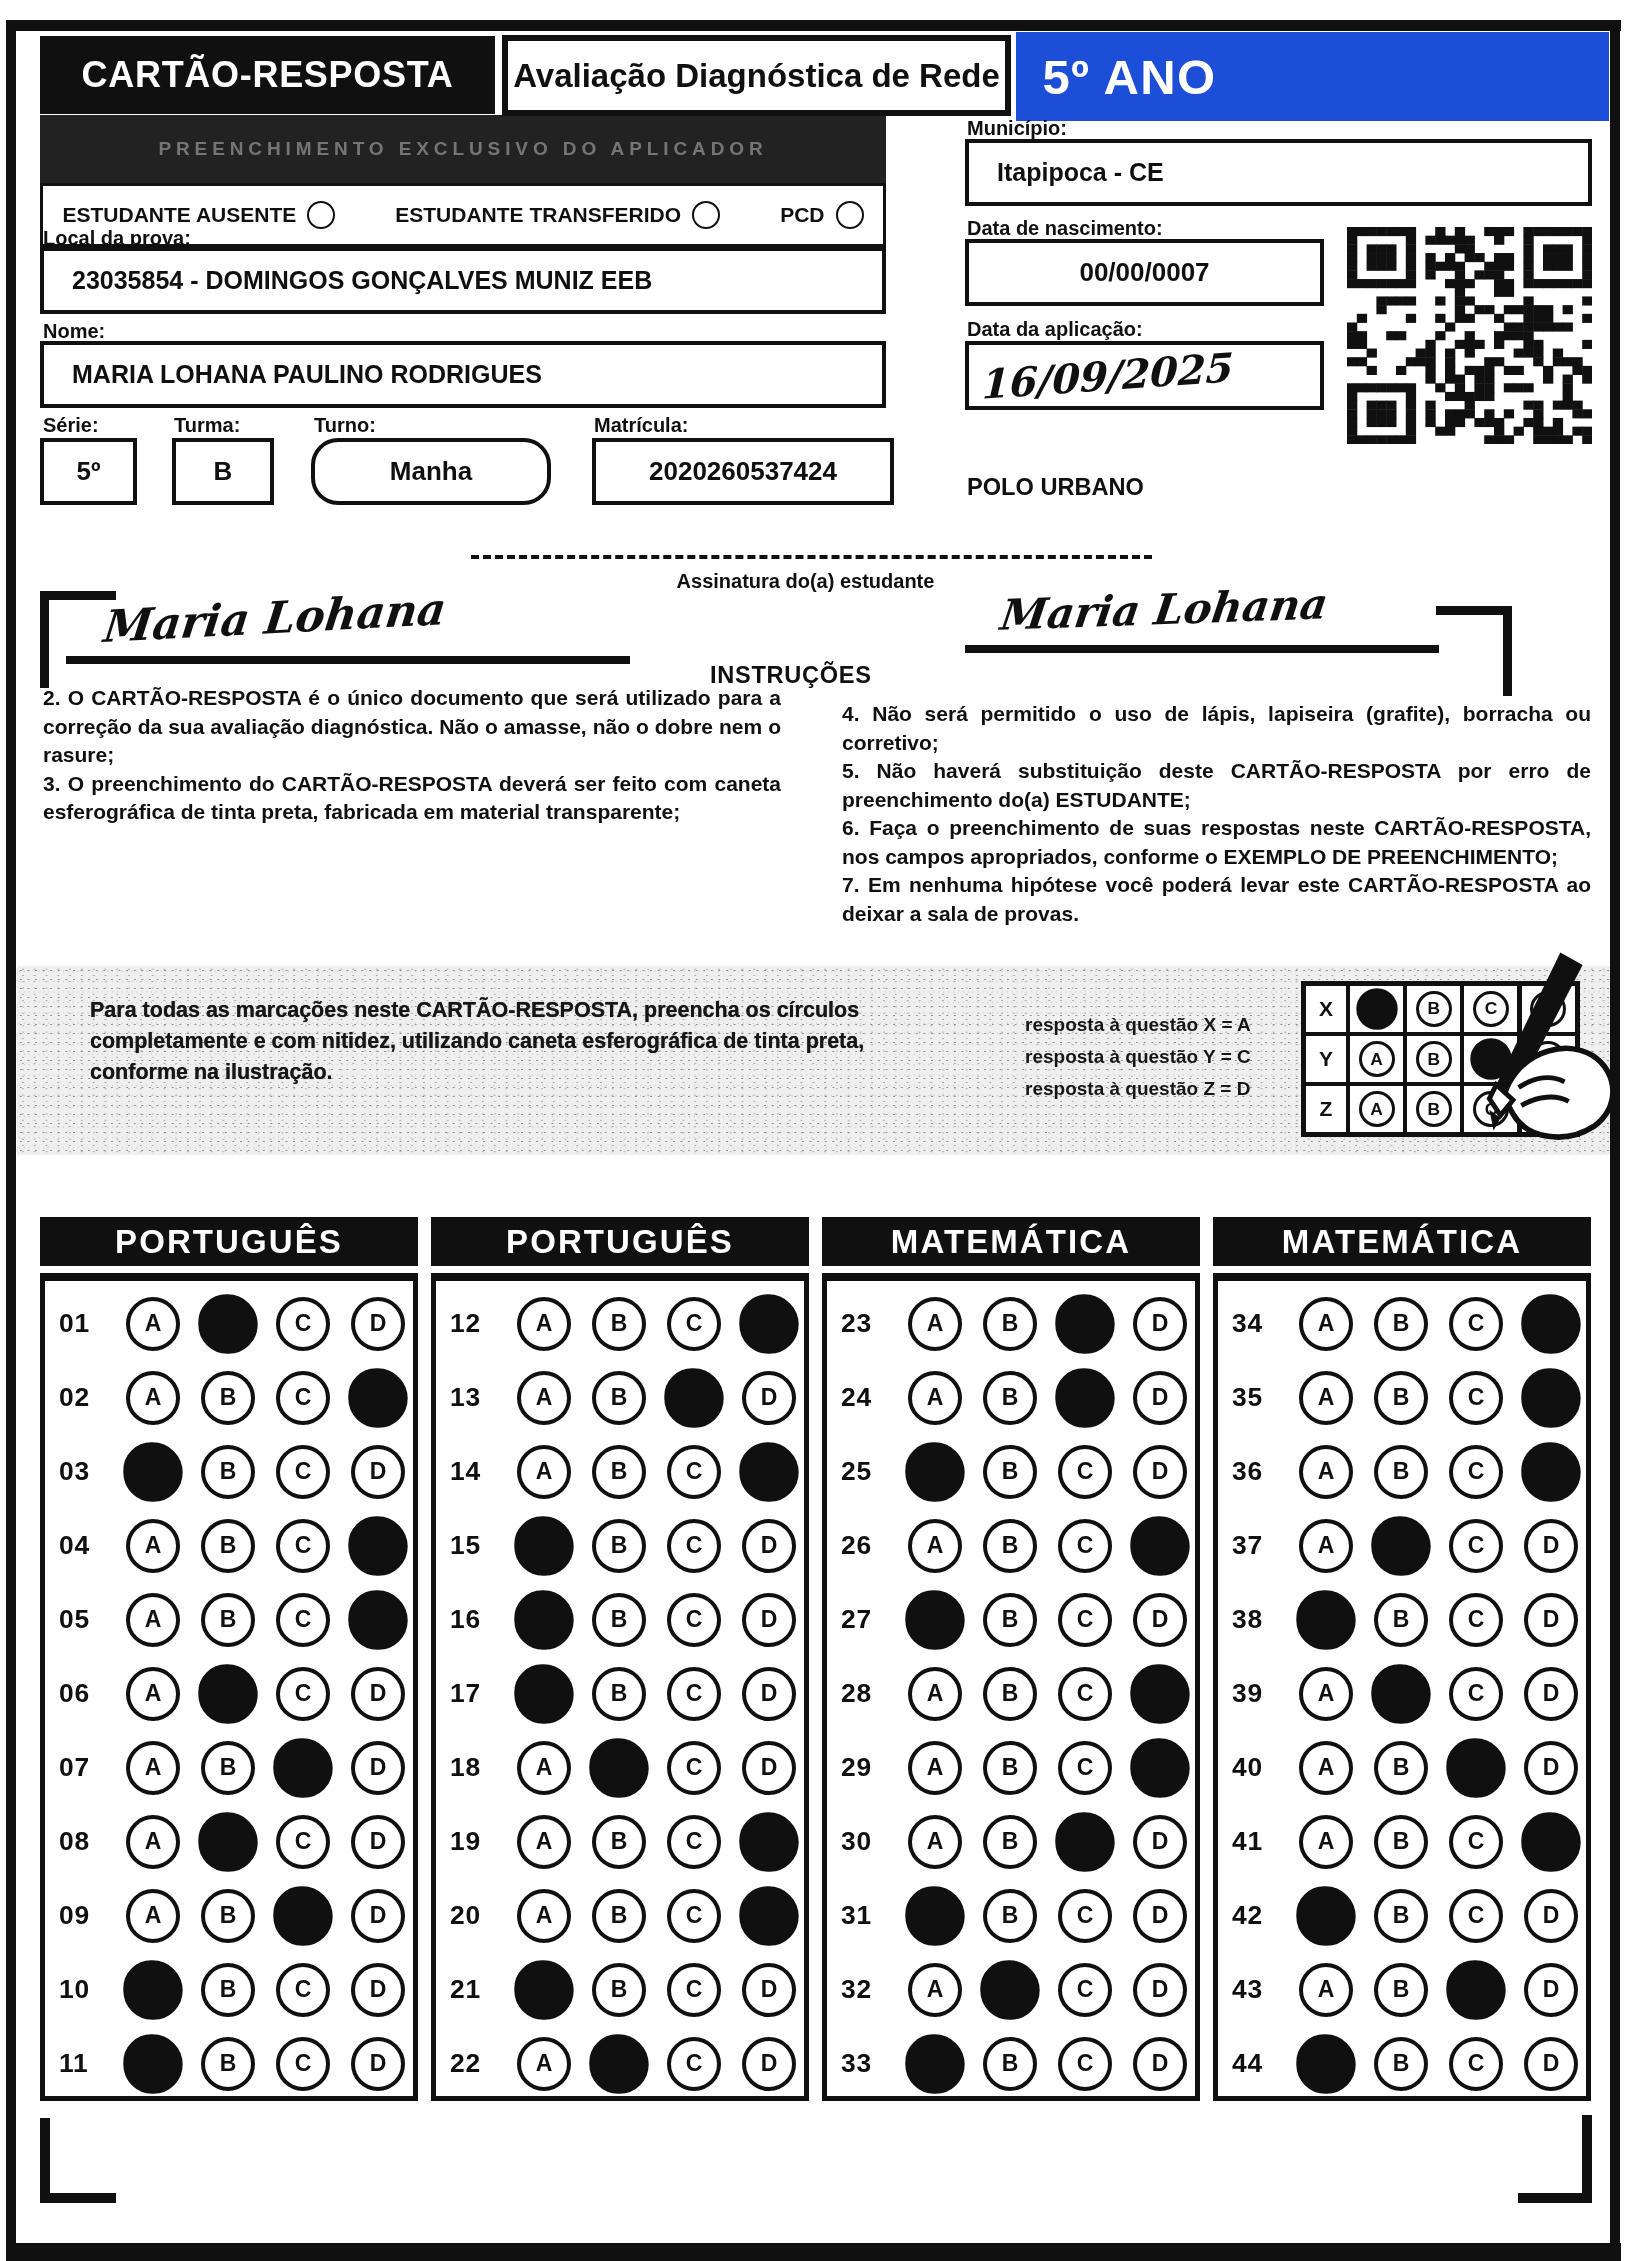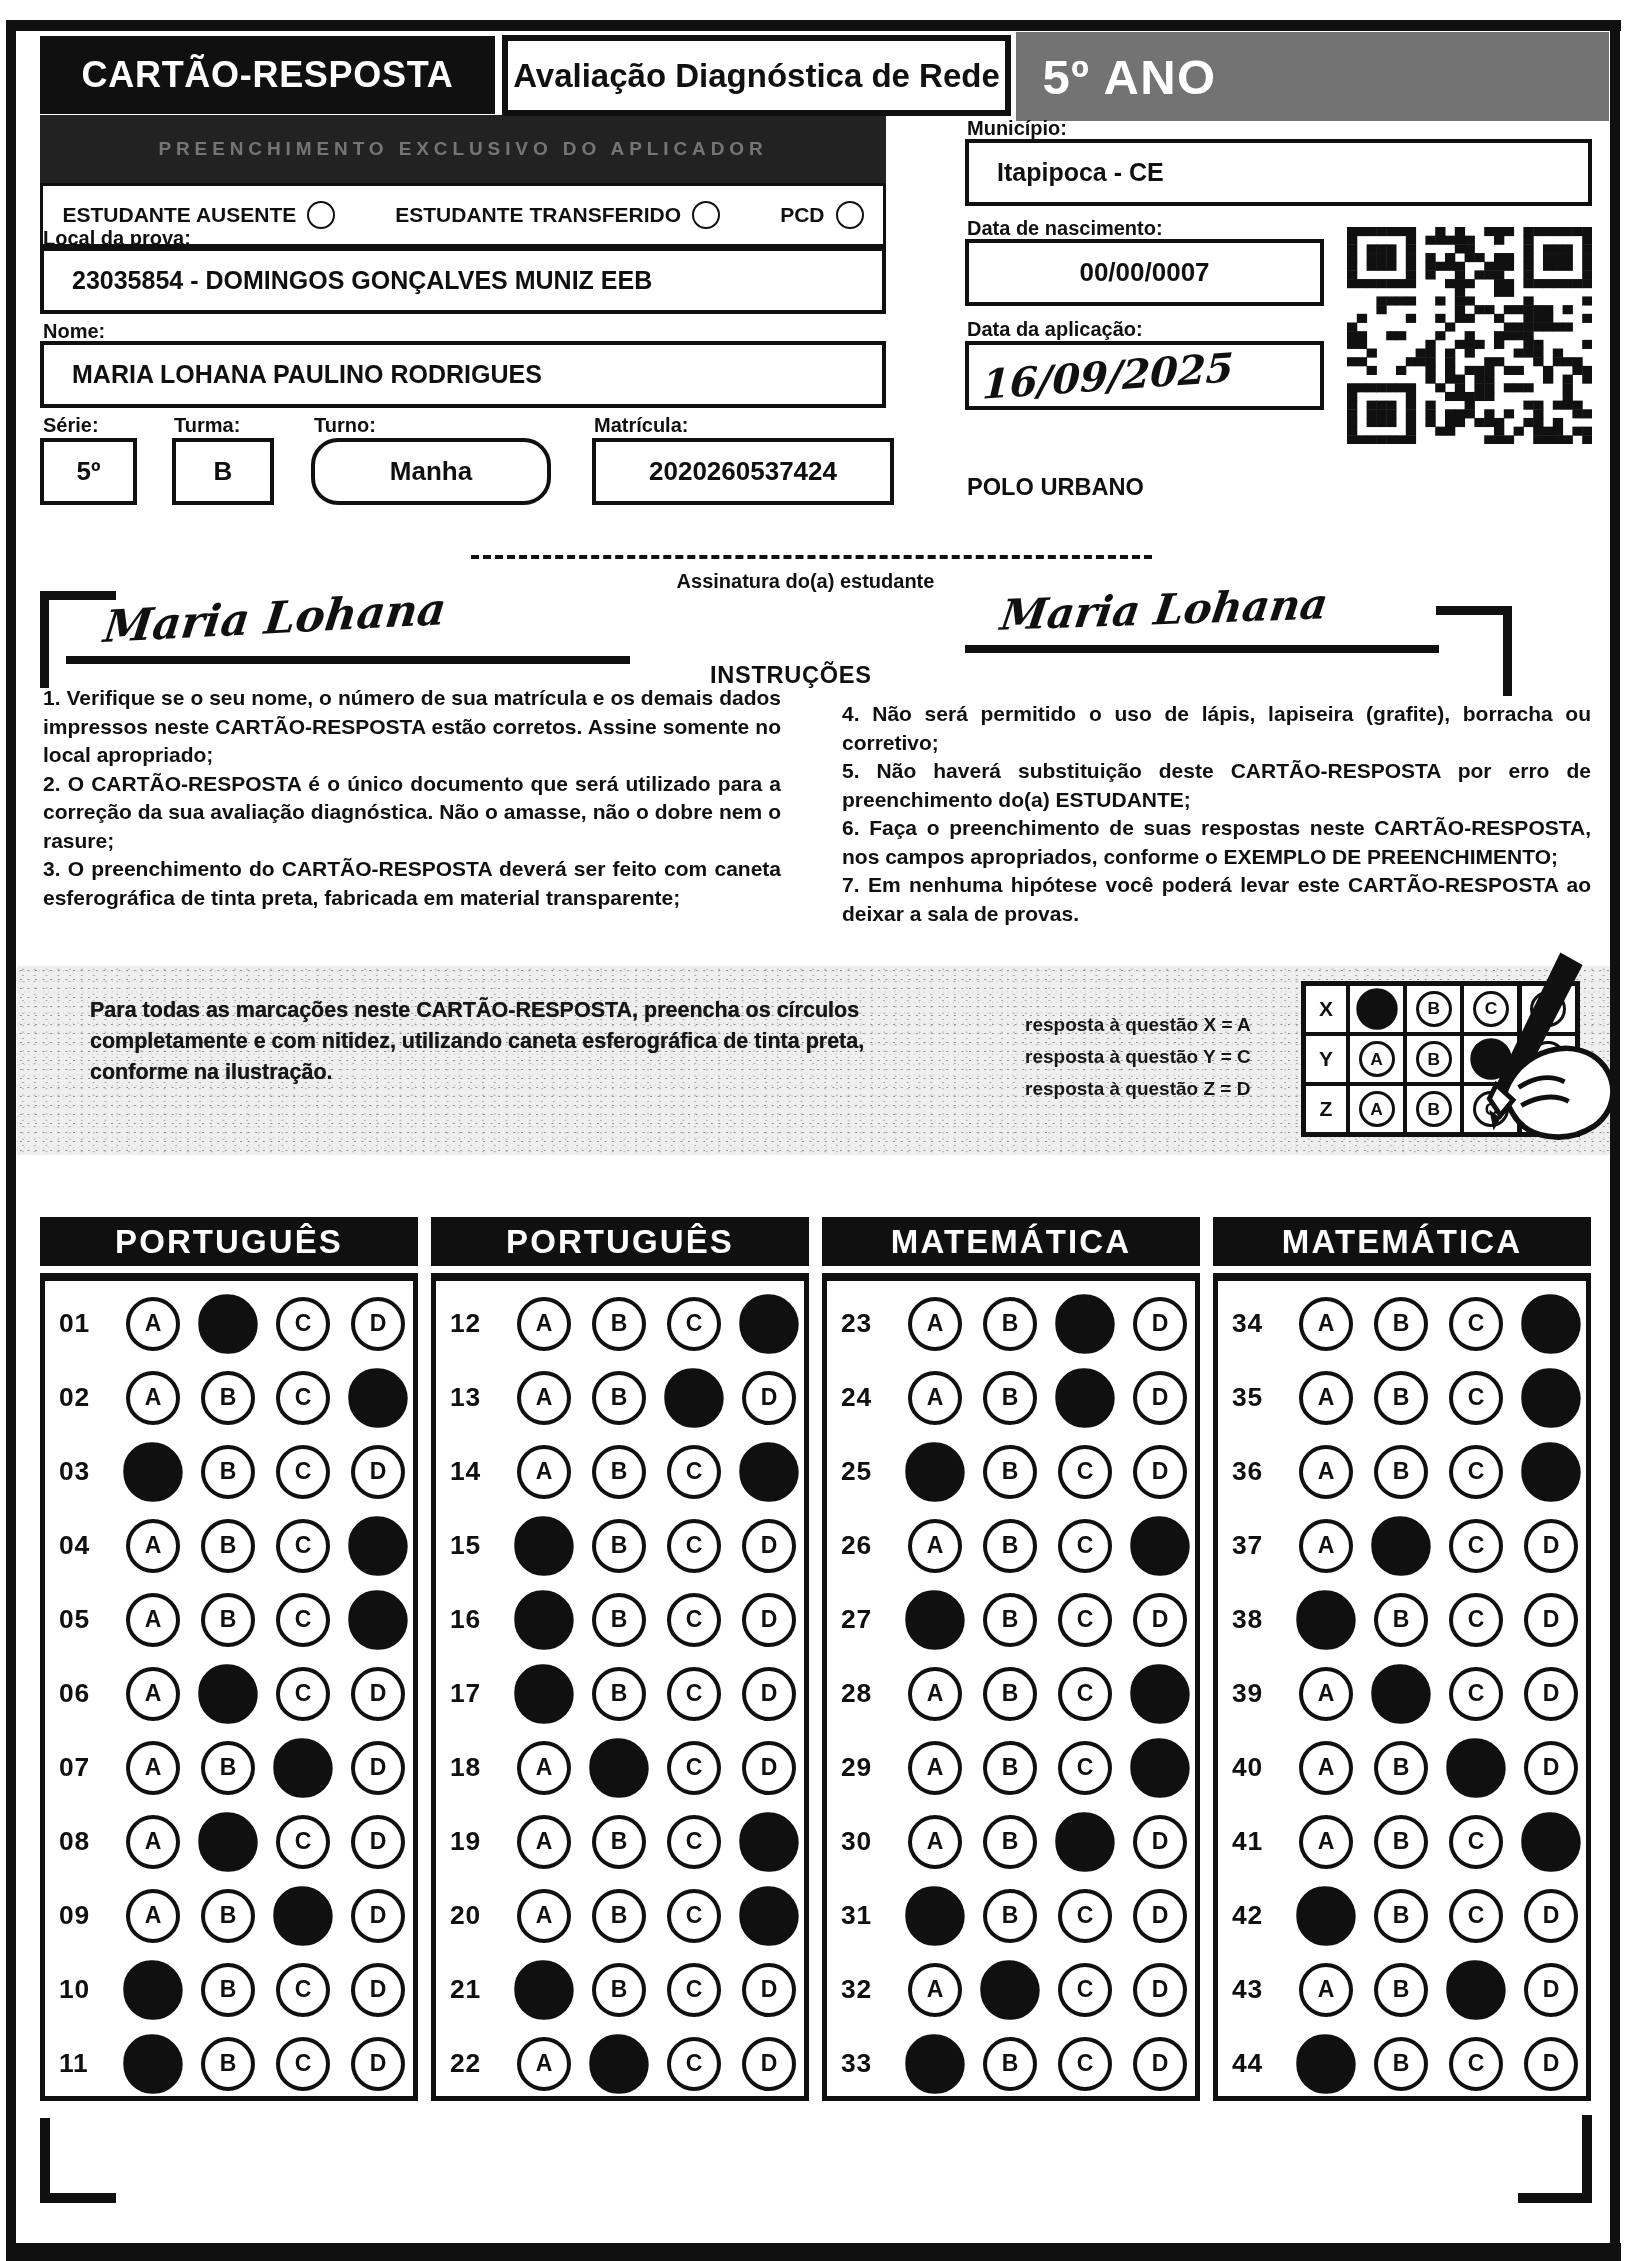--- a/index.html
+++ b/index.html
@@ -10,21 +10,21 @@
   
   .frame-top{left:5.6px;top:19.5px;width:1615px;height:11px;}
   .frame-left{left:5.6px;top:19.5px;width:10.4px;height:2242px;}
   .frame-right{left:1610px;top:19.5px;width:10.4px;height:2242px;}
   .frame-bottom{left:5.6px;top:2243px;width:1615px;height:18px;}
   
   .title-black{left:40px;top:36px;width:455px;height:78px;background:#101010;color:#fff;
     display:flex;align-items:center;justify-content:center;font-size:36px;font-weight:bold;letter-spacing:0.7px;}
   .title-white{left:502px;top:35px;width:509px;height:81px;background:#fff;border:6.3px solid #101010;
     box-sizing:border-box;display:flex;align-items:center;justify-content:center;font-size:33px;font-weight:bold;}
-  .title-grade{left:1016px;top:32px;width:593px;height:89px;background:#737373;color:#fff;
+  .title-grade{left:1016px;top:32px;width:593px;height:89px;background:#1d4ed8;color:#fff;
     display:flex;align-items:center;font-size:49px;font-weight:bold;padding-left:26.4px;box-sizing:border-box;letter-spacing:1.4px;}
   
   .applicator-bar{left:40px;top:115px;width:846px;height:68px;background:#101010;color:#6a6a6a;
     display:flex;align-items:center;justify-content:center;font-size:19px;font-weight:bold;letter-spacing:4.9px;
     filter:blur(0.6px);opacity:.92;}
   .cb-box{left:40px;top:183px;width:846px;height:64px;border:3.5px solid #101010;box-sizing:border-box;background:#fff;
     display:flex;align-items:center;justify-content:space-between;padding:0 19.5px;}
   .cb-item{display:flex;align-items:center;font-size:21px;font-weight:bold;}
   .cb-circle{width:28px;height:28px;border:2.8px solid #101010;border-radius:50%;margin-left:11px;box-sizing:border-box;background:#fff;}
   
@@ -447,21 +447,20 @@
   <div class="abs corner" style="left:1436px;top:606px;width:76px;height:90px;border-top:9.7px solid #101010;border-right:9.7px solid #101010;"></div>
 
   <div class="abs handwriting" style="left:104px;top:592px;font-size:44px;transform:rotate(-3deg) skewX(-10deg);">Maria Lohana</div>
   <div class="abs sig-line" style="left:66px;top:656px;width:564px;"></div>
 
   <div class="abs handwriting" style="left:1001px;top:585px;font-size:42px;transform:rotate(-2deg) skewX(-10deg);">Maria Lohana</div>
   <div class="abs sig-line" style="left:965px;top:645px;width:474px;"></div>
 
   <div class="abs instr-title" style="left:710px;top:662px;">INSTRUÇÕES</div>
   <div class="abs instr-col" style="left:43px;top:684px;width:738px;">
-      <p>1. Verifique se o seu nome, o número de sua matrícula e os demais dados impressos neste CARTÃO-RESPOSTA estão corretos. Assine somente no local apropriado;</p>
       <p>2. O CARTÃO-RESPOSTA é o único documento que será utilizado para a correção da sua avaliação diagnóstica. Não o amasse, não o dobre nem o rasure;</p>
       <p>3. O preenchimento do CARTÃO-RESPOSTA deverá ser feito com caneta esferográfica de tinta preta, fabricada em material transparente;</p>
     </div>
   <div class="abs instr-col" style="left:842px;top:700px;width:749px;">
       <p>4. Não será permitido o uso de lápis, lapiseira (grafite), borracha ou corretivo;</p>
       <p>5. Não haverá substituição deste CARTÃO-RESPOSTA por erro de preenchimento do(a) ESTUDANTE;</p>
       <p>6. Faça o preenchimento de suas respostas neste CARTÃO-RESPOSTA, nos campos apropriados, conforme o EXEMPLO DE PREENCHIMENTO;</p>
       <p>7. Em nenhuma hipótese você poderá levar este CARTÃO-RESPOSTA ao deixar a sala de provas.</p>
     </div>
 

